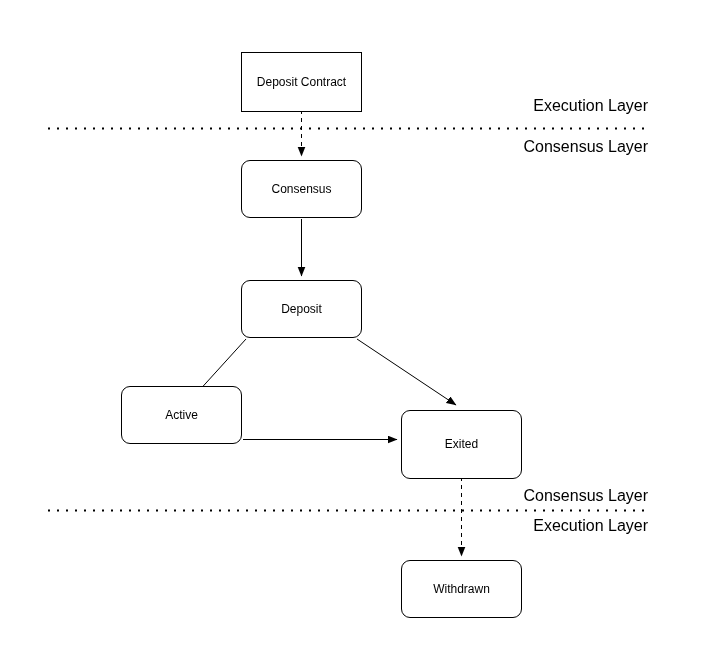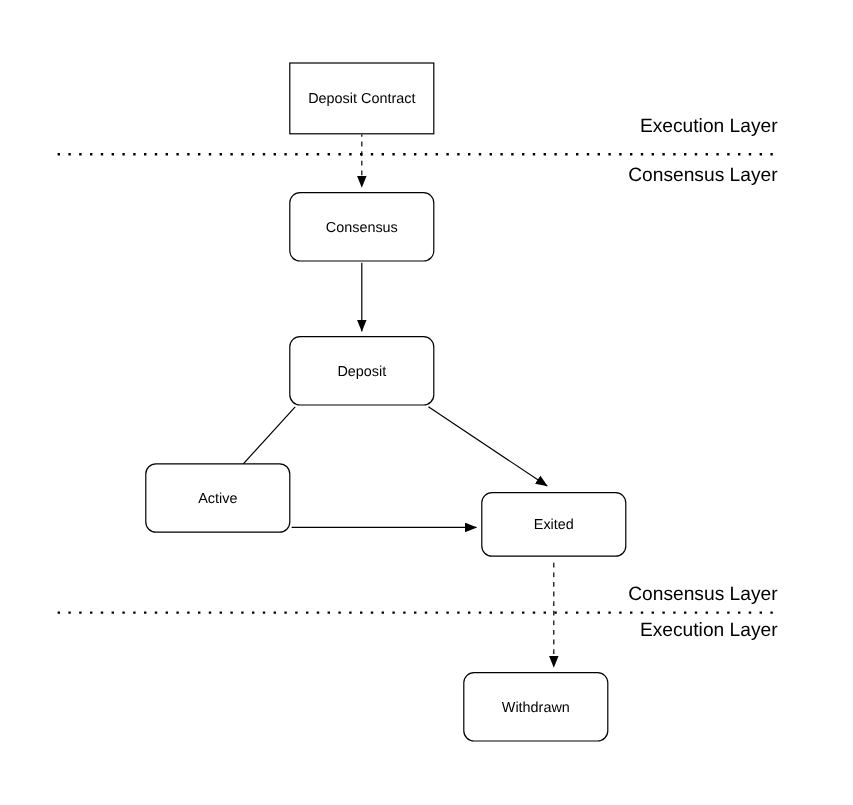--- a/index.html
+++ b/index.html
@@ -82,25 +82,25 @@
   </div>
 
   <div class="node rounded" style="left:241px; top:280px; width:121px; height:58px;">
     <span>Deposit</span>
   </div>
 
   <div class="node rounded" style="left:121px; top:386px; width:121px; height:58px;">
     <span>Active</span>
   </div>
 
-  <div class="node rounded" style="left:401px; top:410px; width:121px; height:54px;">
+  <div class="node rounded" style="left:401px; top:410px; width:121px; height:69px;">
     <span>Exited</span>
   </div>
 
-  <div class="node rounded" style="left:386px; top:560px; width:121px; height:58px;">
+  <div class="node rounded" style="left:401px; top:560px; width:121px; height:58px;">
     <span>Withdrawn</span>
   </div>
 
   <div class="layer-label" style="right:63px; top:97px;">Execution Layer</div>
 
   <div class="layer-label" style="right:63px; top:138px;">Consensus Layer</div>
 
   <div class="layer-label" style="right:63px; top:487px;">Consensus Layer</div>
 
   <div class="layer-label" style="right:63px; top:517px;">Execution Layer</div>

